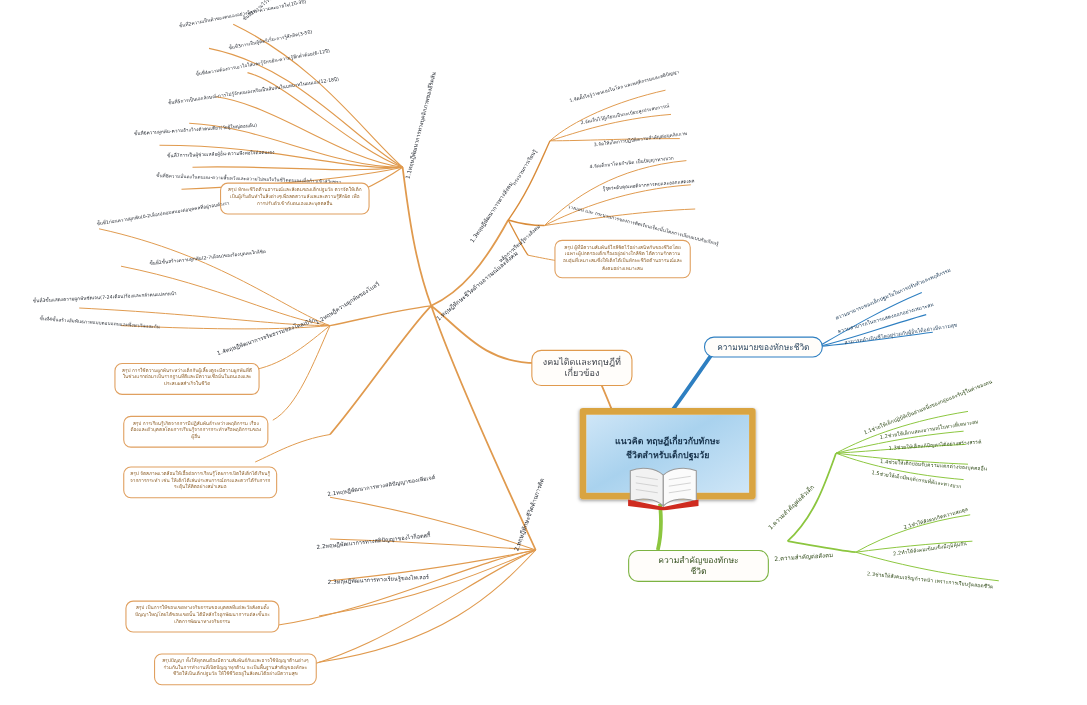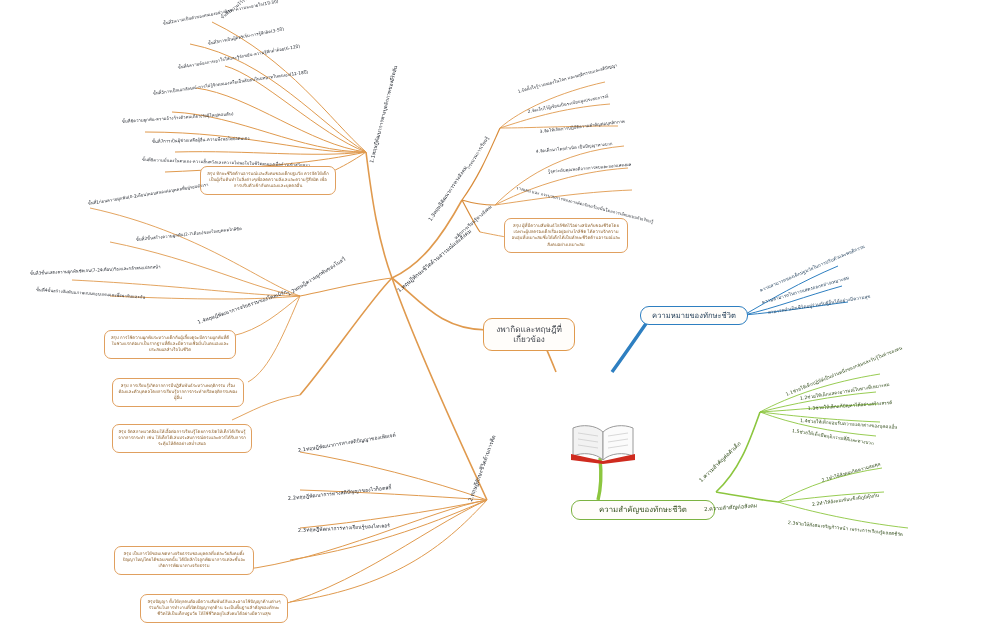--- a/index.html
+++ b/index.html
@@ -133,42 +133,48 @@
       <path d="M760,412 C792,404 830,396 876,392"></path>
       <path d="M760,412 C795,410 832,406 878,404"></path>
       <path d="M760,412 C794,416 832,420 880,422"></path>
       <path d="M760,412 C792,424 830,432 876,436"></path>
       <path d="M778,502 C806,486 842,474 882,468"></path>
       <path d="M778,502 C808,498 846,494 884,492"></path>
       <path d="M778,502 C812,512 856,522 908,528"></path>
     </g>
   </svg>
 
+  <div id="central">
+    <div class="ct">
+      <span>แนวคิด ทฤษฎีเกี่ยวกับทักษะ</span><br>
+      <span>ชีวิตสำหรับเด็กปฐมวัย</span>
+    </div>
+  </div>
   <svg id="bookicon" viewBox="0 0 70 44">
     <path d="M35,12 C28,5 14,4 5,8 L5,36 C14,32 28,33 35,40 Z" fill="#f2f2f2" stroke="#9a9a9a" stroke-width="1"></path>
     <path d="M35,12 C42,5 56,4 65,8 L65,36 C56,32 42,33 35,40 Z" fill="#fbfbfb" stroke="#9a9a9a" stroke-width="1"></path>
     <path d="M3,34 L35,41 L67,34 L67,40 L35,44 L3,40 Z" fill="#cf2b1f"></path>
     <g stroke="#c9c9c9" stroke-width=".7">
       <path d="M10,13 L30,16"></path>
         <path d="M10,19 L30,22"></path>
         <path d="M10,25 L30,28"></path>
       <path d="M40,16 L60,13"></path>
         <path d="M40,22 L60,19"></path>
         <path d="M40,28 L60,25"></path>
     </g>
   </svg>
 
   <div class="pill" style="left:483px;top:318px;width:92px;">
-    <span>งพากิดและทฤษฎีที่</span><br>
+    <span>งคมไดิดและทฤษฎีที่</span><br>
     <span>เกี่ยวข้อง</span>
   </div>
 
   <div class="pill blue" style="left:640px;top:306px;width:108px;padding:4px 2px;font-size:7.6px;">ความหมายของทักษะชีวิต</div>
 
-  <div class="pill green" style="left:571px;top:500px;width:144px;padding:4px 22px;font-size:7.8px;">ความสำคัญของทักษะชีวิต</div>
+  <div class="pill green" style="left:571px;top:500px;width:128px;padding:4px 22px;font-size:7.8px;">ความสำคัญของทักษะชีวิต</div>
 
   <div class="lbl sm rot" style="left:760px;top:288px;transform:rotate(-23deg);color:#26435e;">ความสามารถของเด็กปฐมวัยในการปรับตัวและพฤติกรรม</div>
   <div class="lbl sm rot" style="left:762px;top:300px;transform:rotate(-16deg);color:#26435e;">ความสามารถในการแสดงออกอย่างเหมาะสม</div>
   <div class="lbl sm rot" style="left:768px;top:310px;transform:rotate(-9deg);color:#26435e;">สามารถดำเนินชีวิตอยู่ร่วมกับผู้อื่นได้อย่างมีความสุข</div>
 
   <div class="lbl rot" style="left:700px;top:478px;transform:rotate(-44deg);color:#2f4a18;font-size:5.4px;">1.ความสำคัญต่อตัวเด็ก</div>
   <div class="lbl rot" style="left:704px;top:506px;transform:rotate(-4deg);color:#2f4a18;font-size:5.4px;">2.ความสำคัญต่อสังคม</div>
 
   <div class="lbl sm rot" style="left:786px;top:392px;transform:rotate(-22deg);color:#2f4a18;">1.1ช่วยให้เด็กปฏิบัติเป็นส่วนหนึ่งของกลุ่มและรับรู้ในค่าของตน</div>
   <div class="lbl sm rot" style="left:800px;top:396px;transform:rotate(-9deg);color:#2f4a18;">1.2ช่วยให้เด็กแสดงอารมณ์ในทางที่เหมาะสม</div>

